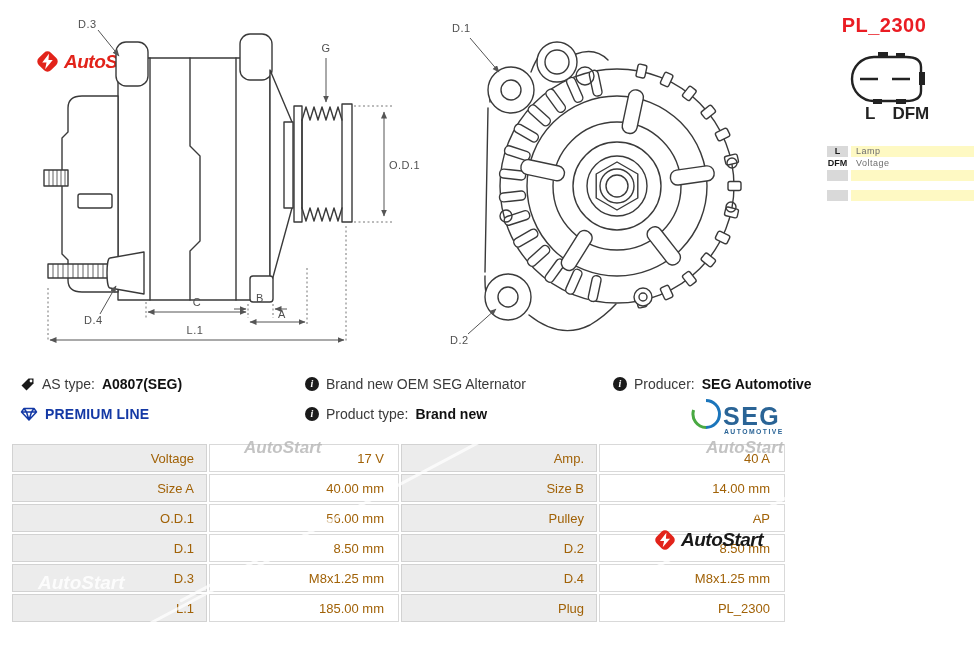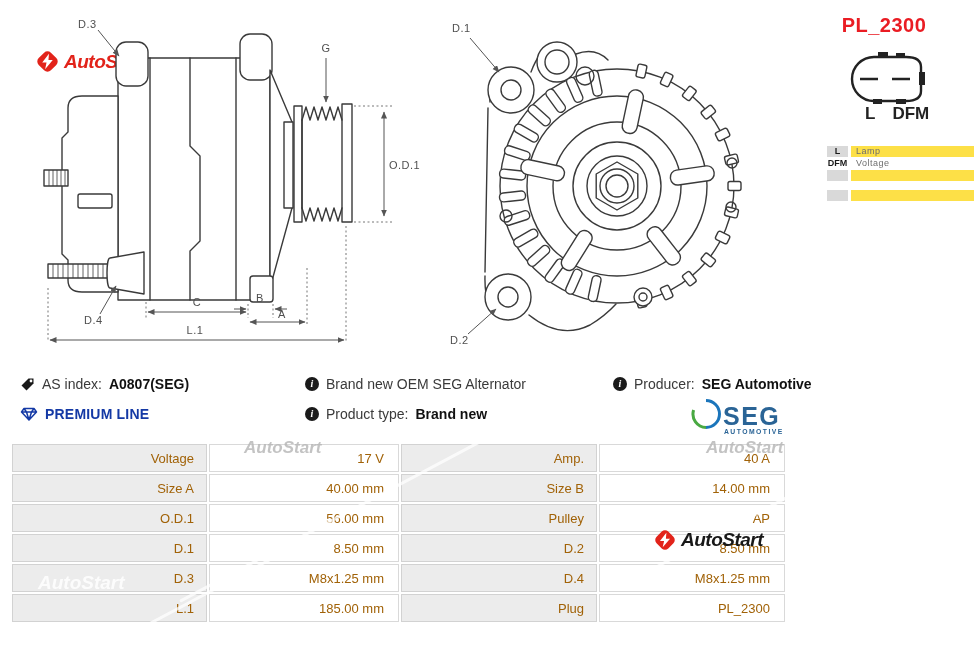--- a/index.html
+++ b/index.html
@@ -21,21 +21,21 @@
   .as-logo-text{font-size:19px;font-weight:bold;font-style:italic;color:#e2231a;letter-spacing:-.5px;}
 
   
   .pl-code{left:834px;top:14px;width:100px;text-align:center;font-size:20px;font-weight:bold;color:#ea1c23;letter-spacing:.5px;}
   .pin-names{left:846px;top:104px;width:92px;display:flex;gap:17px;padding-left:19px;box-sizing:border-box;
              font-size:17px;font-weight:bold;color:#222;}
   .pin-table{left:827px;top:146px;width:147px;font-size:9px;line-height:11px;}
   .pin-row{display:flex;gap:3px;margin-bottom:1px;}
   .pin-row.spaced{margin-top:9px;}
   .pin-abbr{width:21px;height:11px;background:#d9d9d9;text-align:center;font-weight:bold;color:#1a1a1a;}
-  .pin-desc{width:123px;height:11px;background:#fde047;padding-left:5px;box-sizing:border-box;color:#6e6e6e;letter-spacing:.5px;}
+  .pin-desc{width:123px;height:11px;background:#fef9c3;padding-left:5px;box-sizing:border-box;color:#6e6e6e;letter-spacing:.5px;}
   .pin-row.white .pin-abbr,.pin-row.white .pin-desc{background:#fff;}
 
   
   .info-item{display:flex;align-items:center;gap:7px;font-size:14px;color:#3a3a3a;white-space:nowrap;}
   .info-item b{color:#111;}
   .iico{display:inline-block;width:14px;height:14px;border-radius:50%;background:#1a1a1a;color:#fff;
         font-family:"Liberation Serif",serif;font-style:italic;font-weight:bold;font-size:10px;
         line-height:14px;text-align:center;flex:0 0 auto;}
   .premium{color:#1439a5;font-weight:bold;font-size:14px;letter-spacing:.2px;}
 
@@ -228,21 +228,21 @@
       <div class="pin-abbr"></div>
       <div class="pin-desc"></div>
     </div>
   </div>
 
   <div class="abs info-item" style="left:20px;top:376px;">
     <svg width="15" height="15" viewBox="0 0 15 15">
       <path d="M1.5,8.5 L8.5,1.5 L13.5,1.5 L13.5,6.5 L6.5,13.5 Z" fill="#1a1a1a"></path>
       <circle cx="11" cy="4" r="1.4" fill="#fff"></circle>
     </svg>
-    <span>AS index:</span>
+    <span>AS type:</span>
     <b>A0807(SEG)</b>
   </div>
 
   <div class="abs info-item" style="left:20px;top:406px;align-items:center;">
     <svg width="18" height="15" viewBox="0 0 18 15">
       <path d="M4,1.5 H14 L16.5,5 L9,13 L1.5,5 Z M1.5,5 H16.5 M6.5,5 L9,13 L11.5,5 M4,1.5 L6.5,5 M14,1.5 L11.5,5" fill="none" stroke="#1439a5" stroke-width="1.5" stroke-linejoin="round"></path>
     </svg>
     <span class="premium">PREMIUM LINE</span>
   </div>
 

